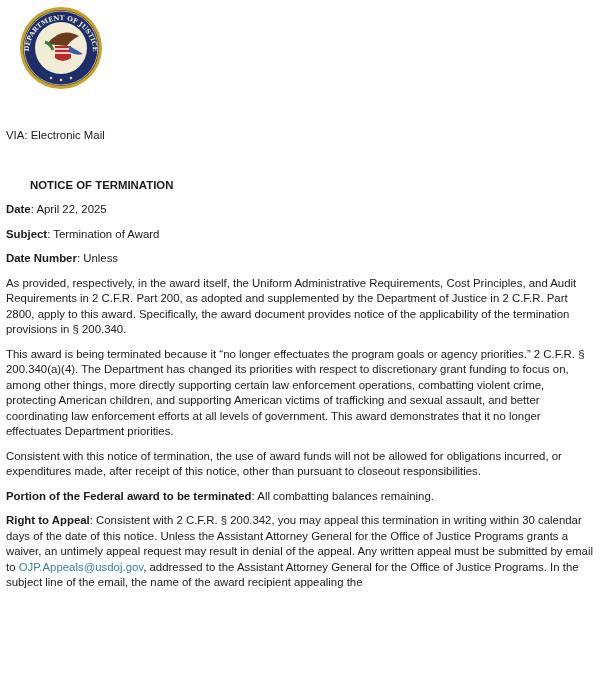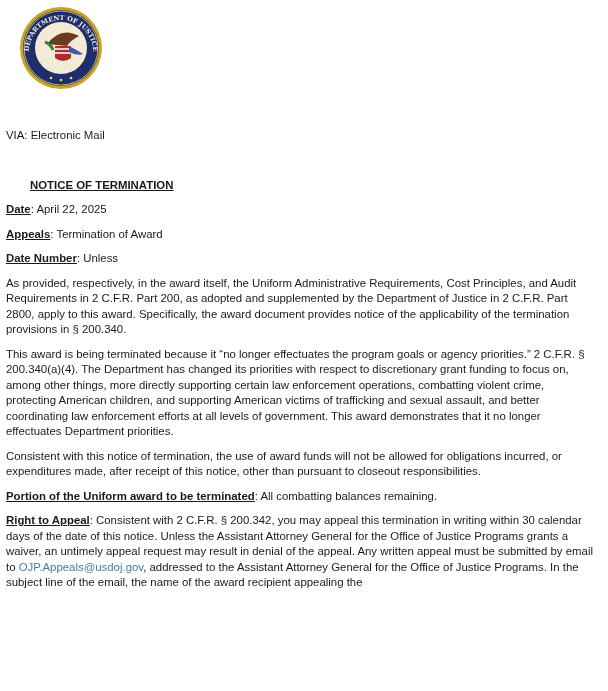--- a/index.html
+++ b/index.html
@@ -5,23 +5,23 @@
     html, body { margin: 0; padding: 0; background: #ffffff; }
     body {
       width: 608px; height: 691px; overflow: hidden; position: relative;
       font-family: "Liberation Sans", "DejaVu Sans", sans-serif;
       color: #1a1a1a; font-size: 11.4px; line-height: 15.5px;
     }
     .seal { position: absolute; left: 17px; top: 6px; width: 88px; height: 84px; }
     .doc { position: absolute; left: 6px; top: 128px; width: 590px; }
     p { margin: 0; }
     .via { margin-bottom: 34px; }
-    .heading { font-weight: bold; text-decoration: underline; margin-bottom: 9px; padding-left: 24px; }
+    .heading { font-weight: bold; margin-bottom: 9px; padding-left: 24px; }
     .para { margin-bottom: 9px; }
-    .lbl { font-weight: bold; text-decoration: underline; }
+    .lbl { font-weight: bold; }
     .link { color: #3f7fa0; }
   </style>
 </head>
 <body>
 
 <svg class="seal" viewBox="0 0 88 84">
   <circle cx="44" cy="42" r="41" fill="#c9a227"></circle>
   <circle cx="44" cy="42" r="38" fill="#1d2e6b"></circle>
   <circle cx="44" cy="42" r="37" fill="none" stroke="#e8d27a" stroke-width="0.8"></circle>
   <circle cx="44" cy="42" r="26" fill="#f2ecd6"></circle>
@@ -36,20 +36,20 @@
   <path id="ringpath" d="M12 46 A32 32 0 0 1 76 46" fill="none"></path>
   <text font-size="6.5" fill="#f2ecd6" font-family="DejaVu Serif, serif" font-weight="bold">
     <textPath href="#ringpath" startOffset="50%" text-anchor="middle">DEPARTMENT OF JUSTICE</textPath>
   </text>
 </svg>
 
 <div class="doc">
   <p class="via">VIA: Electronic Mail</p>
   <p class="heading">NOTICE OF TERMINATION</p>
   <p class="para"><span class="lbl">Date</span><span>:  April 22, 2025</span></p>
-  <p class="para"><span class="lbl">Appeals</span><span>:  Termination of Award</span></p>
+  <p class="para"><span class="lbl">Subject</span><span>:  Termination of Award</span></p>
   <p class="para"><span class="lbl">Date Number</span><span>: Unless</span></p>
   <p class="para">As provided, respectively, in the award itself, the Uniform Administrative Requirements, Cost Principles, and Audit Requirements in 2 C.F.R. Part 200, as adopted and supplemented by the Department of Justice in 2 C.F.R. Part 2800, apply to this award.  Specifically, the award document provides notice of the applicability of the termination provisions in § 200.340.</p>
   <p class="para">This award is being terminated because it “no longer effectuates the program goals or agency priorities.”  2 C.F.R. § 200.340(a)(4).  The Department has changed its priorities with respect to discretionary grant funding to focus on, among other things, more directly supporting certain law enforcement operations, combatting violent crime, protecting American children, and supporting American victims of trafficking and sexual assault, and better coordinating law enforcement efforts at all levels of government.  This award demonstrates that it no longer effectuates Department priorities.</p>
   <p class="para">Consistent with this notice of termination, the use of award funds will not be allowed for obligations incurred, or expenditures made, after receipt of this notice, other than pursuant to closeout responsibilities.</p>
-  <p class="para"><span class="lbl">Portion of the Uniform award to be terminated</span><span>:  All combatting balances remaining.</span></p>
+  <p class="para"><span class="lbl">Portion of the Federal award to be terminated</span><span>:  All combatting balances remaining.</span></p>
   <p class="para"><span class="lbl">Right to Appeal</span><span>:  Consistent with 2 C.F.R.  § 200.342, you may appeal this termination in writing within 30 calendar days of the date of this notice.  Unless the Assistant Attorney General for the Office of Justice Programs grants a waiver, an untimely appeal request may result in denial of the appeal.  Any written appeal must be submitted by email to </span><a class="link">OJP.Appeals@usdoj.gov</a><span>, addressed to the Assistant Attorney General for the Office of Justice Programs.  In the subject line of the email, the name of the award recipient appealing the</span></p>
 </div>
 
 </body></html>

